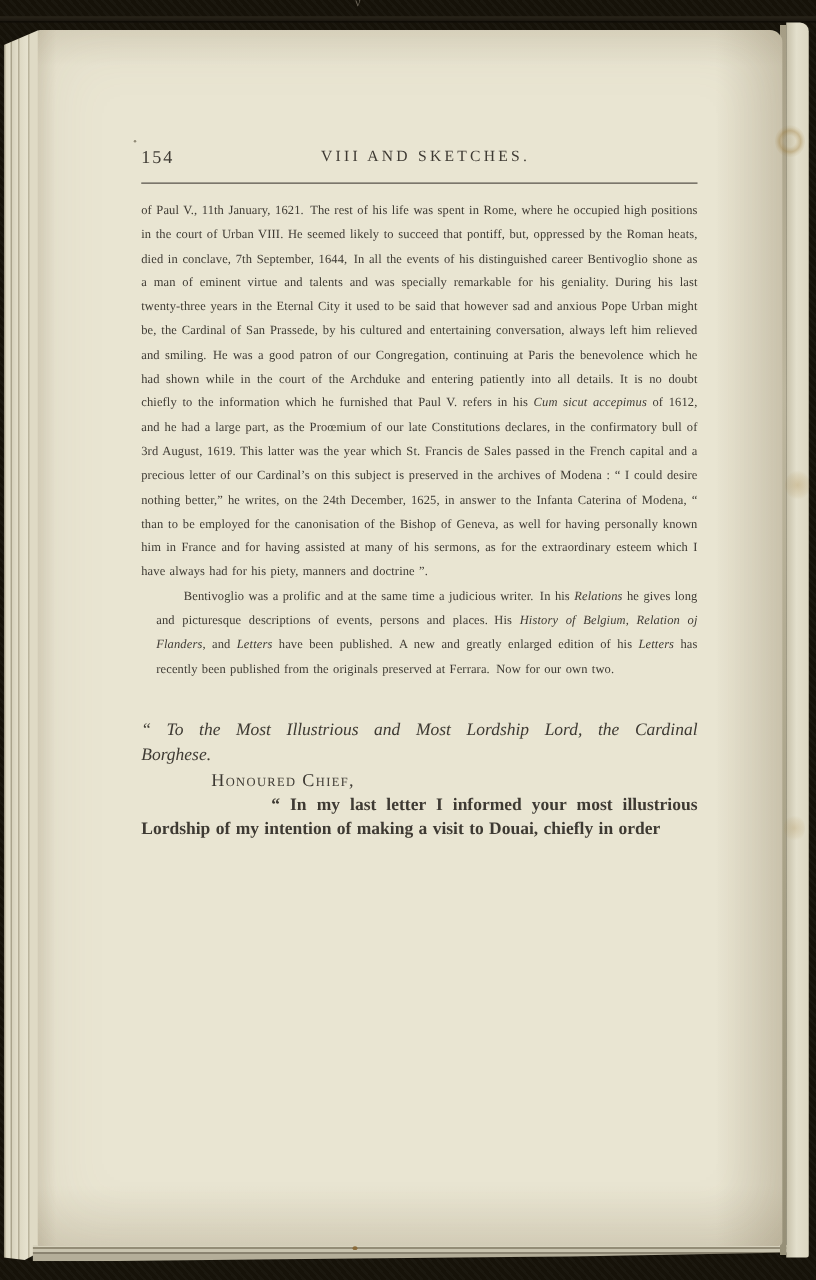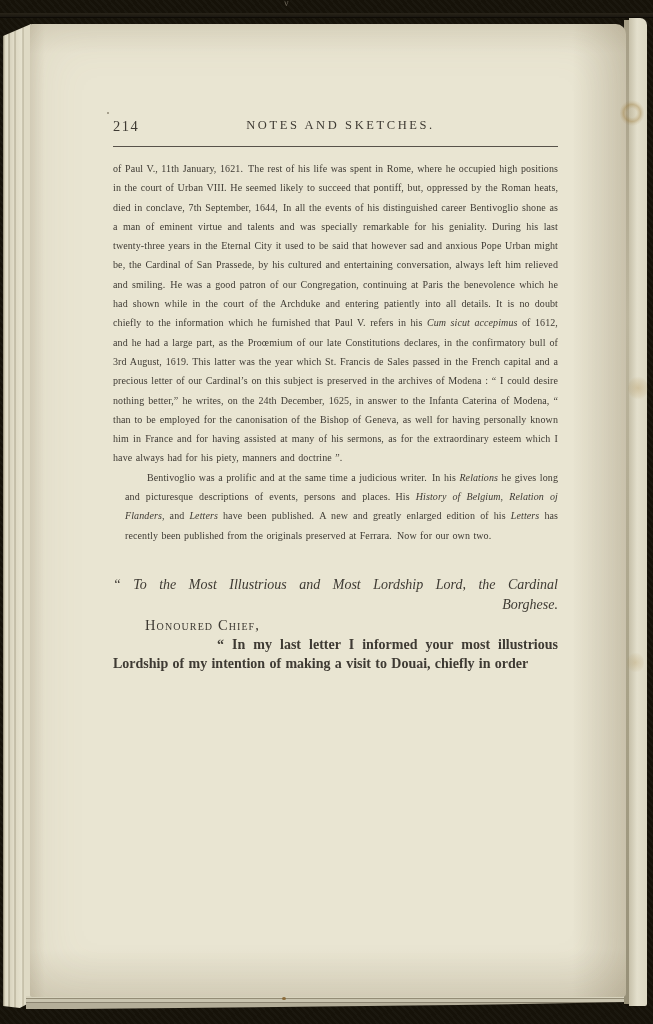--- a/index.html
+++ b/index.html
@@ -103,28 +103,28 @@
     font-size:10px; line-height:19.3px;
     word-spacing:0.8px; letter-spacing:0.1px;
   }
   .para.p2 { margin-top:0; text-indent:22px;margin-left:12px; }
   em { font-style:italic; }
 
   .sal1 {
     margin:30px 0 0 0; font-style:italic; font-size:14px; line-height:20px;
     text-align:justify; text-align-last:justify; word-spacing:2px;
   }
-  .sal2 { margin:0; font-style:italic; font-size:14px; line-height:20px; text-align:right; }
+  .sal2 { margin:0; font-style:italic; font-size:14px; line-height:20px; text-align:left; }
 
   .head1 {
     margin:12px 0 0 0; font-variant:small-caps; font-size:14.5px; line-height:20px;
     letter-spacing:1.1px; text-align:justify; text-align-last:justify;
   }
   .head2 {
-    margin:0 0 0 32px; font-variant:small-caps; font-size:14.5px; line-height:20px;
+    margin:0 0 0 56px; font-variant:small-caps; font-size:14.5px; line-height:20px;
     letter-spacing:1.1px;
   }
   .opening {
     margin:0; font-size:14px; line-height:19.5px; text-align:justify;
     text-indent:104px; word-spacing:0.8px;font-weight:bold;
   }
 </style>
 </head>
 <body>
 
@@ -140,22 +140,22 @@
 
   <div class="page">
     <div class="stain a"></div>
     <div class="stain b"></div>
     <div class="stain c"></div>
     <div class="speck1"></div>
     <div class="speck2"></div>
 
     <div class="content">
       <div class="header">
-        <span class="pagenum">214</span>
-        <span class="runtitle">NOTES AND SKETCHES.</span>
+        <span class="pagenum">154</span>
+        <span class="runtitle">VIII AND SKETCHES.</span>
       </div>
       <div class="rule"></div>
 
       <p class="para p1"><span>of Paul V., 11th January, 1621. The rest of his life was spent in Rome, where he occupied high positions in the court of Urban VIII. He seemed likely to succeed that pontiff, but, oppressed by the Roman heats, died in conclave, 7th September, 1644, In all the events of his distinguished career Bentivoglio shone as a man of eminent virtue and talents and was specially remarkable for his geniality. During his last twenty-three years in the Eternal City it used to be said that however sad and anxious Pope Urban might be, the Cardinal of San Prassede, by his cultured and entertaining conversation, always left him relieved and smiling. He was a good patron of our Congregation, continuing at Paris the benevolence which he had shown while in the court of the Archduke and entering patiently into all details. It is no doubt chiefly to the information which he furnished that Paul V. refers in his </span><em>Cum sicut accepimus</em><span> of 1612, and he had a large part, as the Proœmium of our late Constitutions declares, in the confirmatory bull of 3rd August, 1619. This latter was the year which St. Francis de Sales passed in the French capital and a precious letter of our Cardinal’s on this subject is preserved in the archives of Modena : “ I could desire nothing better,” he writes, on the 24th December, 1625, in answer to the Infanta Caterina of Modena, “ than to be employed for the canonisation of the Bishop of Geneva, as well for having personally known him in France and for having assisted at many of his sermons, as for the extraordinary esteem which I have always had for his piety, manners and doctrine ”.</span></p>
       <p class="para p2"><span>Bentivoglio was a prolific and at the same time a judicious writer. In his </span><em>Relations</em><span> he gives long and picturesque descriptions of events, persons and places. His </span><em>History of Belgium</em><span>, </span><em>Relation oj Flanders</em><span>, and </span><em>Letters</em><span> have been published. A new and greatly enlarged edition of his </span><em>Letters</em><span> has recently been published from the originals preserved at Ferrara. Now for our own two.</span></p>
 
       <p class="sal1">“ To the Most Illustrious and Most Lordship Lord, the Cardinal</p>
       <p class="sal2">Borghese.</p>
 
       <p class="head2">Honoured Chief,</p>

